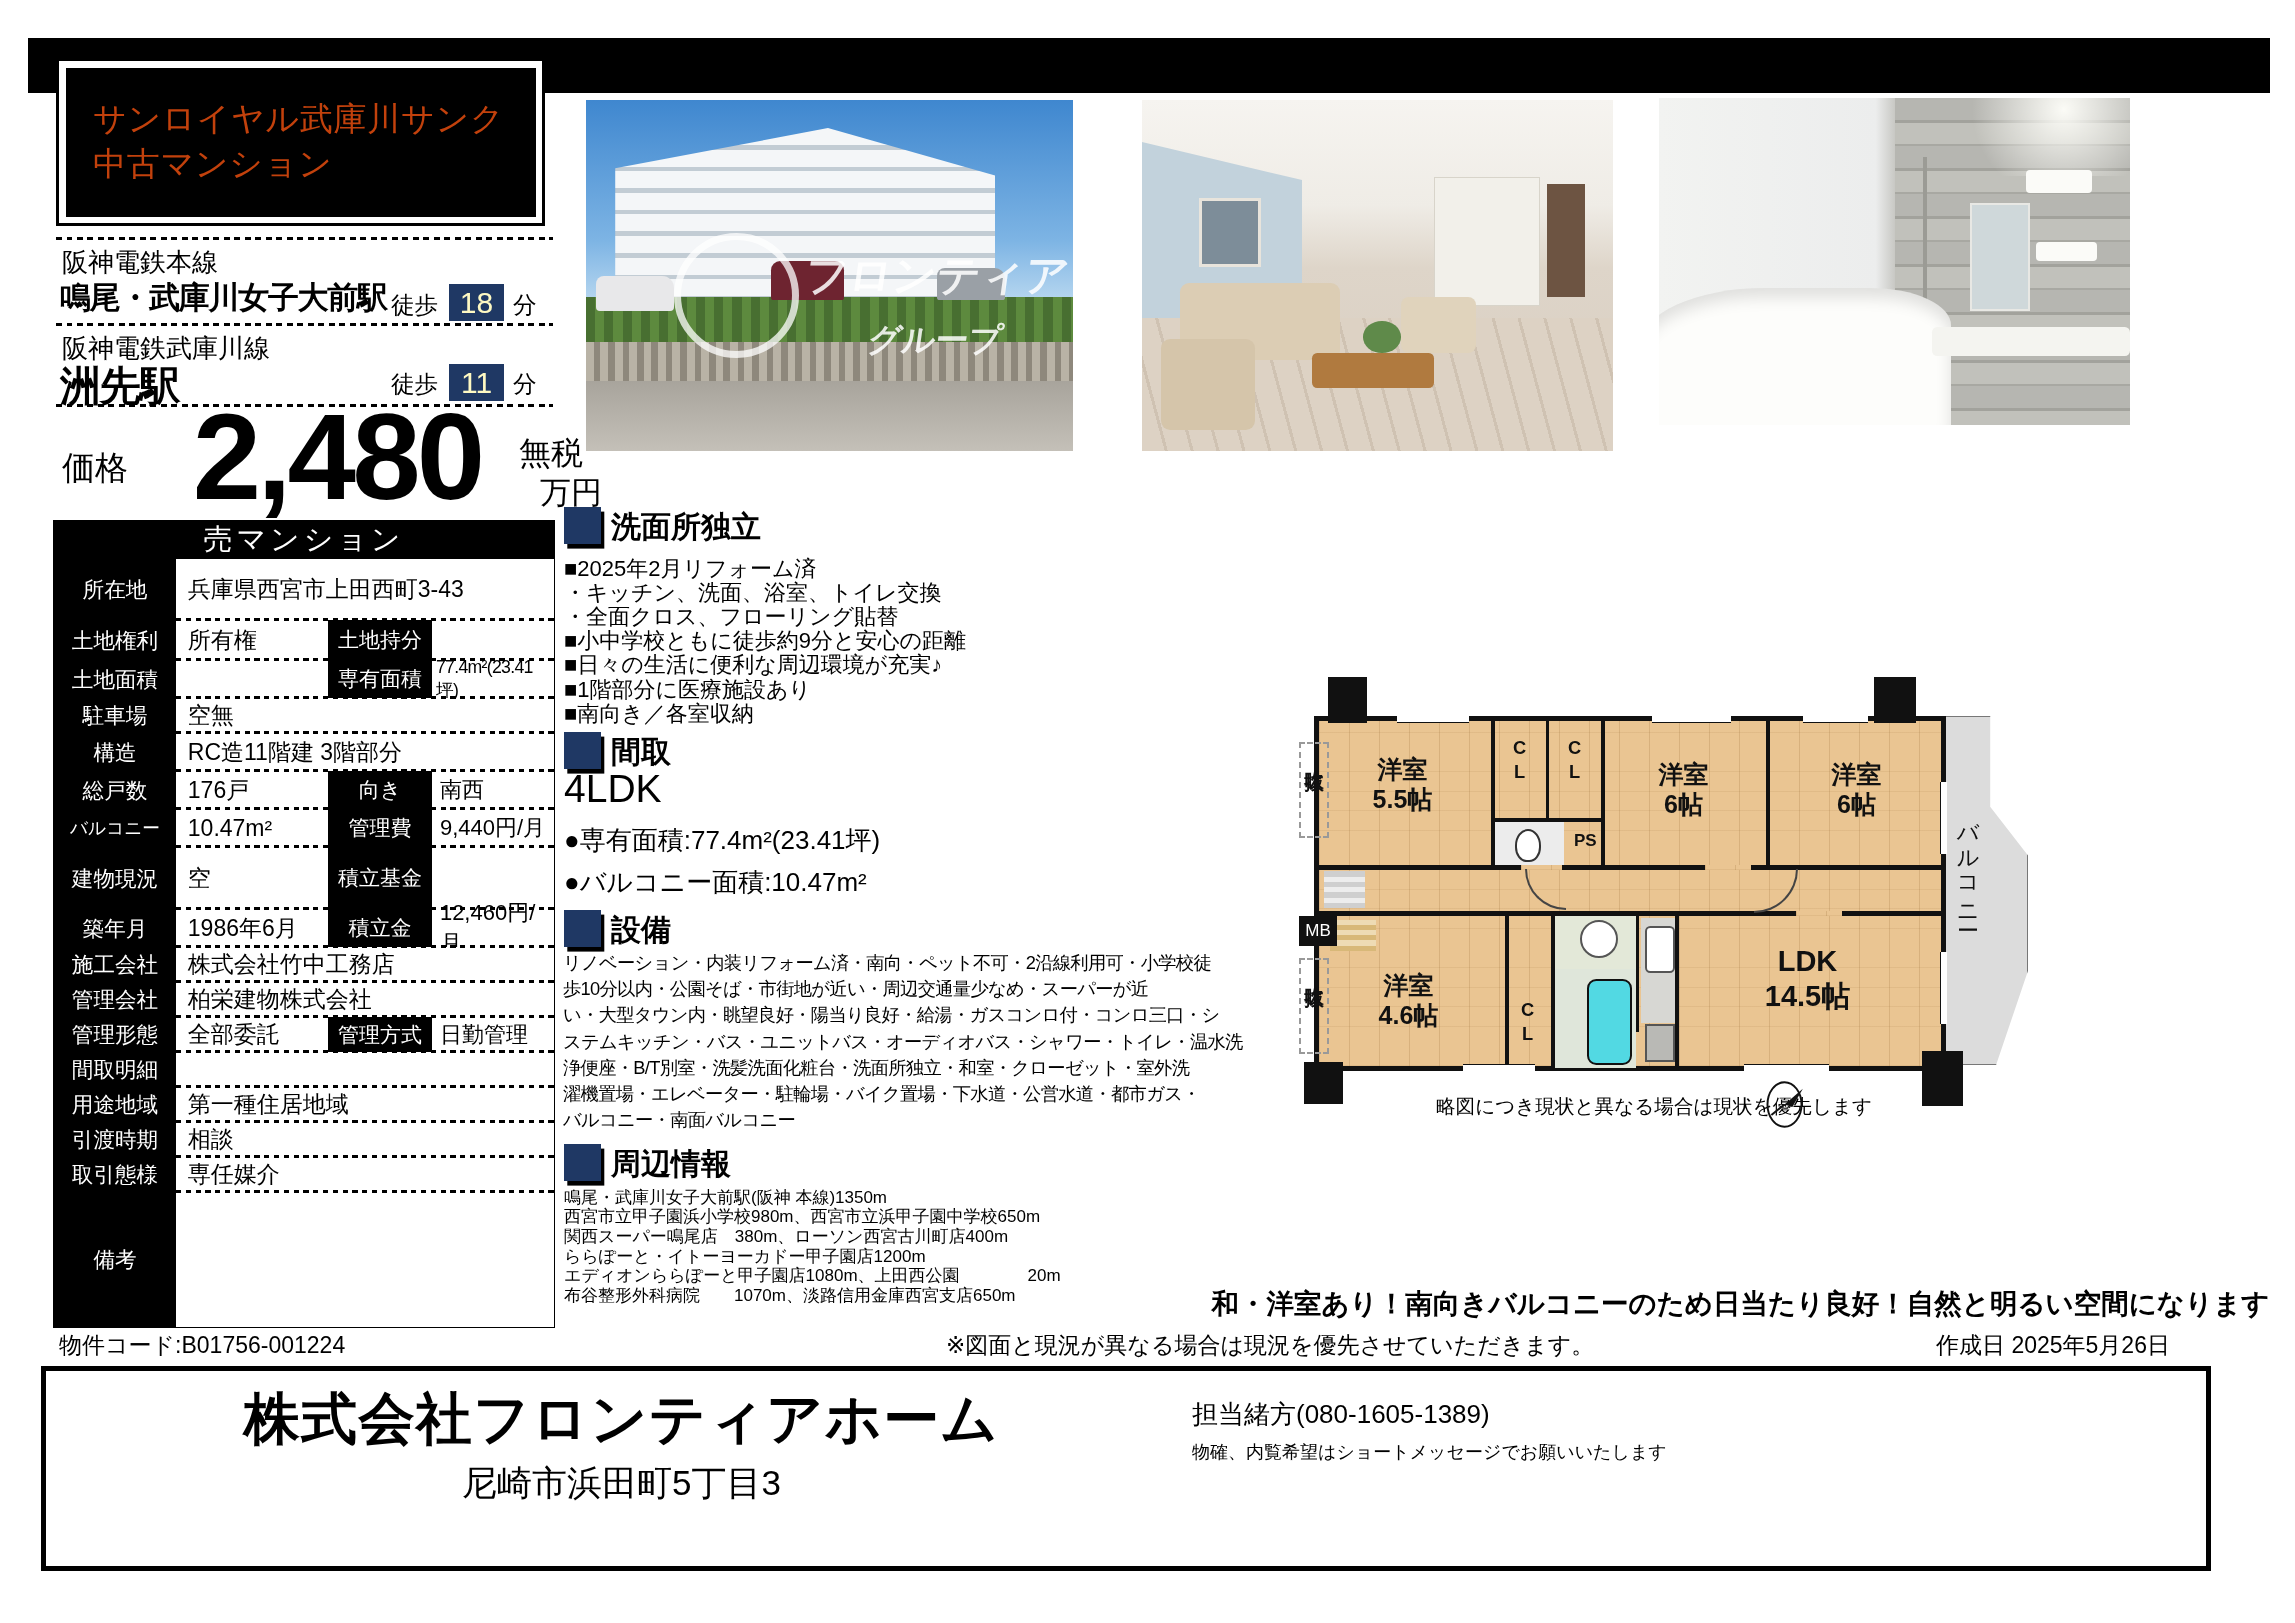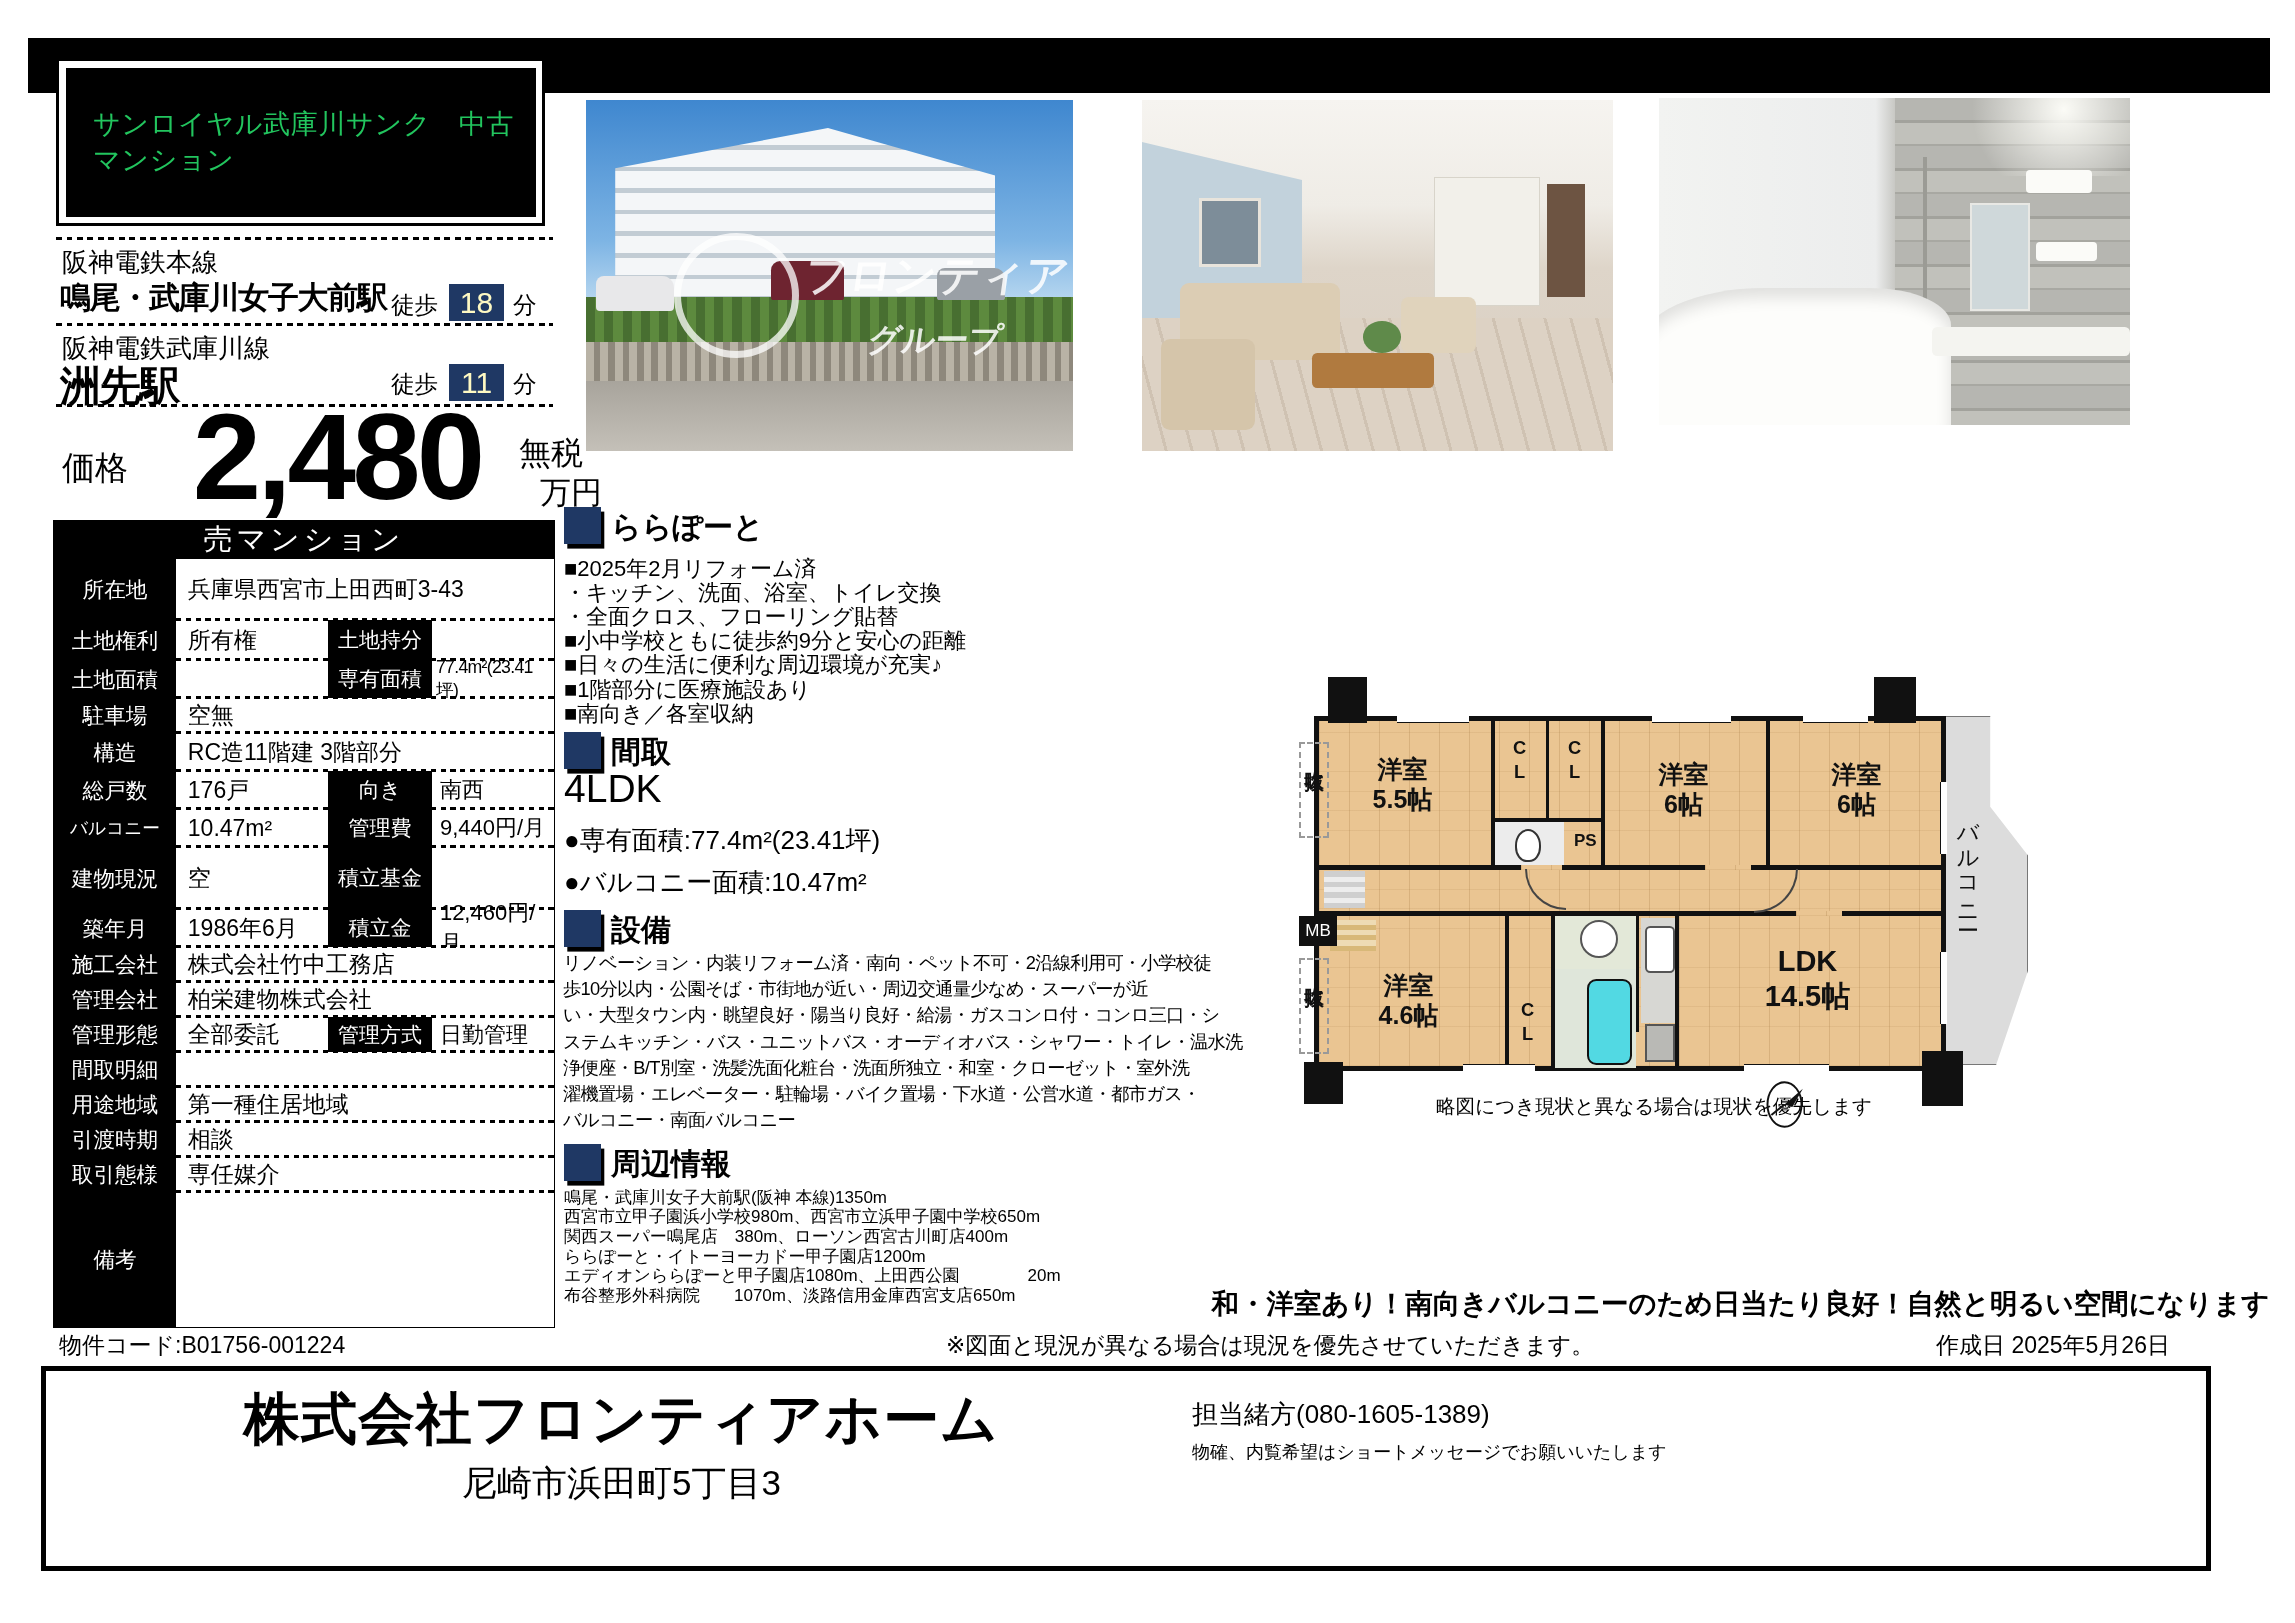--- a/index.html
+++ b/index.html
@@ -4,21 +4,21 @@
 <style>
   html,body{margin:0;padding:0;background:#888;}
   .page{position:relative;width:2295px;height:1623px;background:#fff;overflow:hidden;
         font-family:"Liberation Sans","DejaVu Sans",sans-serif;color:#000;}
   .abs{position:absolute;}
   .c{display:flex;align-items:center;justify-content:center;}
   .vt{writing-mode:vertical-rl;text-orientation:upright;letter-spacing:2.6px;}
   .dots{position:absolute;height:3.3px;background:repeating-linear-gradient(90deg,#000 0 5.9px,transparent 5.9px 10.5px);}
   
   .titlebox{position:absolute;left:56px;top:58px;width:489px;height:168px;background:#fff;border:3.3px solid #000;box-sizing:border-box;padding:6.5px;}
-  .titleinner{width:100%;height:100%;background:#000;color:#22c55e;display:flex;align-items:center;padding-left:27.5px;box-sizing:border-box;font-size:27px;letter-spacing:0.7px;}
+  .titleinner{width:100%;height:100%;background:#000;color:#c2410c;display:flex;align-items:center;padding-left:27.5px;box-sizing:border-box;font-size:33px;letter-spacing:0.7px;}
   
   .linename{position:absolute;font-size:26px;}
   .stname{position:absolute;font-weight:700;letter-spacing:-1.3px;}
   .walk{position:absolute;font-size:23.6px;}
   .minbox{position:absolute;width:55px;height:37px;background:#1f3864;color:#fef9c3;font-size:30px;display:flex;align-items:center;justify-content:center;}
   
   .ptable{position:absolute;left:53px;top:520px;width:500px;border:1.3px solid #000;box-sizing:content-box;}
   .thead{height:38px;background:#000;color:#fff;font-size:29px;letter-spacing:3.9px;display:flex;align-items:center;justify-content:center;}
   .trow{display:flex;position:relative;}
   .tlab{width:122px;background:#000;color:#fff;display:flex;align-items:center;justify-content:center;font-size:21.6px;flex:none;}
@@ -233,21 +233,21 @@
     <div class="abs" style="left:62%;top:-10%;width:40%;height:34%;background:radial-gradient(circle at 60% 40%,rgba(255,255,250,.95),rgba(255,255,250,0) 70%);"></div>
     <div class="abs" style="left:66%;top:32%;width:12%;height:32%;background:#cfd8da;border:2.6px solid #e8e8e4;"></div>
     <div class="abs" style="left:56%;top:18%;width:3.9px;height:48%;background:#9b9b95;"></div>
     <div class="abs" style="left:78%;top:22%;width:14%;height:7%;background:#fbfbf8;border-radius:3.9px;"></div>
     <div class="abs" style="left:80%;top:44%;width:13%;height:6%;background:#fbfbf8;border-radius:3.9px;"></div>
     <div class="abs" style="left:-4%;top:58%;width:66%;height:44%;background:#fdfdfb;border-radius:40% 26% 6.5px 6.5px;box-shadow:inset 0 9.2px 15.7px rgba(0,0,0,.12);"></div>
     <div class="abs" style="left:58%;top:70%;width:42%;height:9%;background:#f4f4f0;border-radius:5.2px;"></div>
   </div>
 
   <div class="secsq" style="left:564px;top:507px;"></div>
-  <div class="sectitle" style="left:611px;top:507px;">ららぽーと</div>
+  <div class="sectitle" style="left:611px;top:507px;">洗面所独立</div>
   <div class="tline" style="left:564px;top:554px;">■2025年2月リフォーム済</div>
   <div class="tline" style="left:564px;top:578px;">・キッチン、洗面、浴室、トイレ交換</div>
   <div class="tline" style="left:564px;top:602px;">・全面クロス、フローリング貼替</div>
   <div class="tline" style="left:564px;top:626px;">■小中学校ともに徒歩約9分と安心の距離</div>
   <div class="tline" style="left:564px;top:650px;">■日々の生活に便利な周辺環境が充実♪</div>
   <div class="tline" style="left:564px;top:675px;">■1階部分に医療施設あり</div>
   <div class="tline" style="left:564px;top:699px;">■南向き／各室収納</div>
 
   <div class="secsq" style="left:564px;top:732px;"></div>
   <div class="sectitle" style="left:611px;top:732px;">間取</div>

